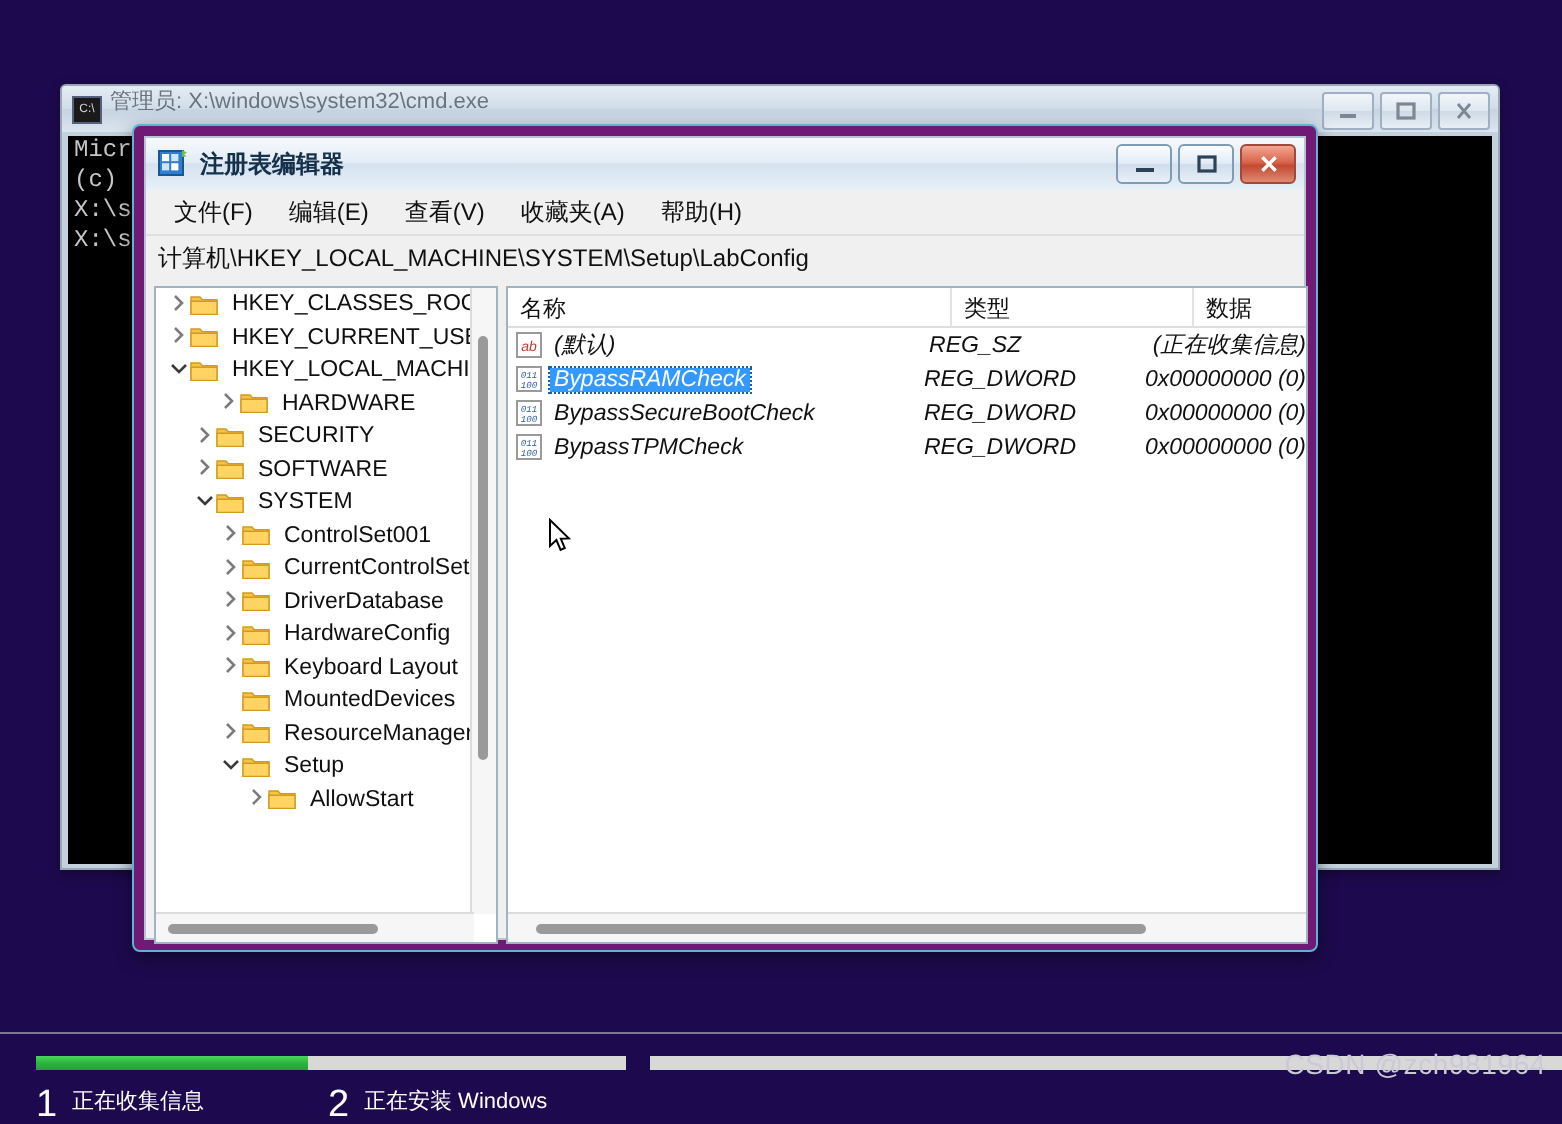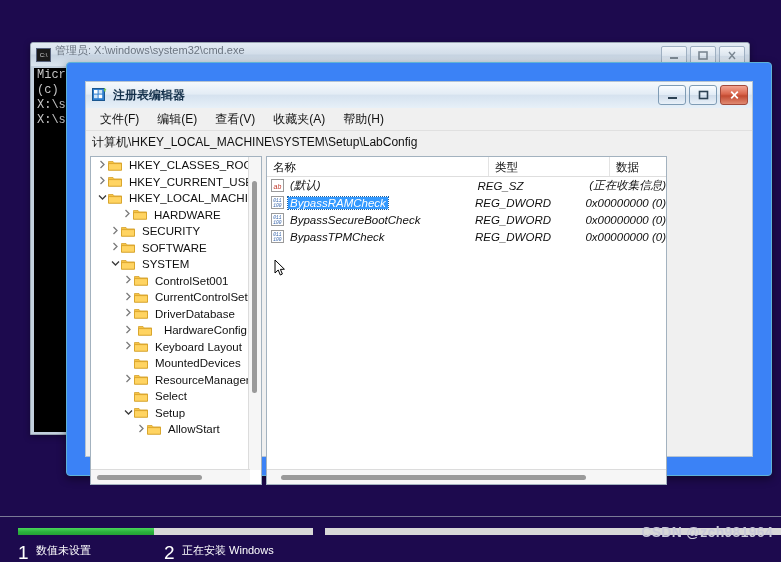--- a/index.html
+++ b/index.html
@@ -52,21 +52,20 @@
     bottom: 4px;
     white-space: nowrap;
   }
   #watermark {
     position: absolute;
     right: 8px; bottom: 22px;
     color: #c9c9d8;
     font-size: 14px;
     letter-spacing: 0.3px;
     white-space: nowrap;
-    font-weight: bold;
   }
 
   
   #cmd-window {
     position: absolute;
     left: 30px; top: 42px;
     width: 718px; height: 391px;
     background: #c3d0de;
     border: 1px solid #9aa6b3;
     border-radius: 3px 3px 0 0;
@@ -125,26 +124,26 @@
     font-size: 12px;
     line-height: 15px;
     white-space: pre;
     padding-left: 3px;
   }
 
   
   #regedit-window {
     position: absolute;
     left: 66px; top: 62px;
-    width: 706px; height: 414px;
-    background: #3b82f6;
+    width: 593px; height: 414px;
+    background: #701a75;
     border: 1px solid #5fb2d6;
     border-radius: 4px;
     box-shadow: 0 3px 9px rgba(0,0,0,0.45);
-    padding: 18px;
+    padding: 5px;
     box-sizing: border-box;
   }
   #regedit-inner {
     position: relative;
     width: 100%; height: 100%;
     background: #f0f0f0;
     border: 1px solid #b6c4d2;
     box-sizing: border-box;
   }
   #reg-titlebar {
@@ -551,21 +550,21 @@
                     <path d="M1.5 1 L5 4.5 L1.5 8" fill="none" stroke="#7b7b7b" stroke-width="1.3"></path>
                   </svg></span>
                 <span class="folder">
                   <svg width="14" height="11" viewBox="0 0 14 11">
                     <path d="M0.5 1.5 h4.5 l1.2 1.4 h7.3 v7.2 h-13 z" fill="#f6c344" stroke="#d19b1e" stroke-width="0.7"></path>
                     <path d="M0.5 3.6 h13 v6.6 h-13 z" fill="#ffd462" stroke="#d19b1e" stroke-width="0.7"></path>
                   </svg>
                 </span>
                 <span class="tlabel">DriverDatabase</span>
               </div>
-              <div class="tree-row" style="padding-left: 32px; justify-content: space-between;">
+              <div class="tree-row" style="padding-left: 32px;">
                 <span class="tw"><svg width="7" height="9" viewBox="0 0 7 9">
                     <path d="M1.5 1 L5 4.5 L1.5 8" fill="none" stroke="#7b7b7b" stroke-width="1.3"></path>
                   </svg></span>
                 <span class="folder">
                   <svg width="14" height="11" viewBox="0 0 14 11">
                     <path d="M0.5 1.5 h4.5 l1.2 1.4 h7.3 v7.2 h-13 z" fill="#f6c344" stroke="#d19b1e" stroke-width="0.7"></path>
                     <path d="M0.5 3.6 h13 v6.6 h-13 z" fill="#ffd462" stroke="#d19b1e" stroke-width="0.7"></path>
                   </svg>
                 </span>
                 <span class="tlabel">HardwareConfig</span>
@@ -596,30 +595,20 @@
                 <span class="tw"><svg width="7" height="9" viewBox="0 0 7 9">
                     <path d="M1.5 1 L5 4.5 L1.5 8" fill="none" stroke="#7b7b7b" stroke-width="1.3"></path>
                   </svg></span>
                 <span class="folder">
                   <svg width="14" height="11" viewBox="0 0 14 11">
                     <path d="M0.5 1.5 h4.5 l1.2 1.4 h7.3 v7.2 h-13 z" fill="#f6c344" stroke="#d19b1e" stroke-width="0.7"></path>
                     <path d="M0.5 3.6 h13 v6.6 h-13 z" fill="#ffd462" stroke="#d19b1e" stroke-width="0.7"></path>
                   </svg>
                 </span>
                 <span class="tlabel">ResourceManager</span>
-              </div>
-              <div class="tree-row" style="padding-left: 32px;">
-                <span class="tw"></span>
-                <span class="folder">
-                  <svg width="14" height="11" viewBox="0 0 14 11">
-                    <path d="M0.5 1.5 h4.5 l1.2 1.4 h7.3 v7.2 h-13 z" fill="#f6c344" stroke="#d19b1e" stroke-width="0.7"></path>
-                    <path d="M0.5 3.6 h13 v6.6 h-13 z" fill="#ffd462" stroke="#d19b1e" stroke-width="0.7"></path>
-                  </svg>
-                </span>
-                <span class="tlabel">Select</span>
               </div>
               <div class="tree-row" style="padding-left: 32px;">
                 <span class="tw open"><svg width="9" height="7" viewBox="0 0 9 7">
                     <path d="M1 1.5 L4.5 5 L8 1.5" fill="none" stroke="#3a3a3a" stroke-width="1.3"></path>
                   </svg></span>
                 <span class="folder">
                   <svg width="14" height="11" viewBox="0 0 14 11">
                     <path d="M0.5 1.5 h4.5 l1.2 1.4 h7.3 v7.2 h-13 z" fill="#f6c344" stroke="#d19b1e" stroke-width="0.7"></path>
                     <path d="M0.5 3.6 h13 v6.6 h-13 z" fill="#ffd462" stroke="#d19b1e" stroke-width="0.7"></path>
                   </svg>
@@ -721,21 +710,21 @@
     <div class="sep-line"></div>
 
     <div class="prog-track" id="prog1">
       <div class="prog-fill" id="fill1" style="width: 46%;"></div>
     </div>
     <div class="prog-track" id="prog2">
       <div class="prog-fill" id="fill2" style="width:0%;"></div>
     </div>
 
     <div class="step-num" style="left:18px;">1</div>
-    <div class="step-label" style="left:36px;">数值未设置</div>
+    <div class="step-label" style="left:36px;">正在收集信息</div>
 
     <div class="step-num" style="left:164px;">2</div>
     <div class="step-label" style="left:182px;">正在安装 Windows</div>
   </div>
 
   <div id="watermark">CSDN @zch981964</div>
 
 </div>
 
 </body></html>

